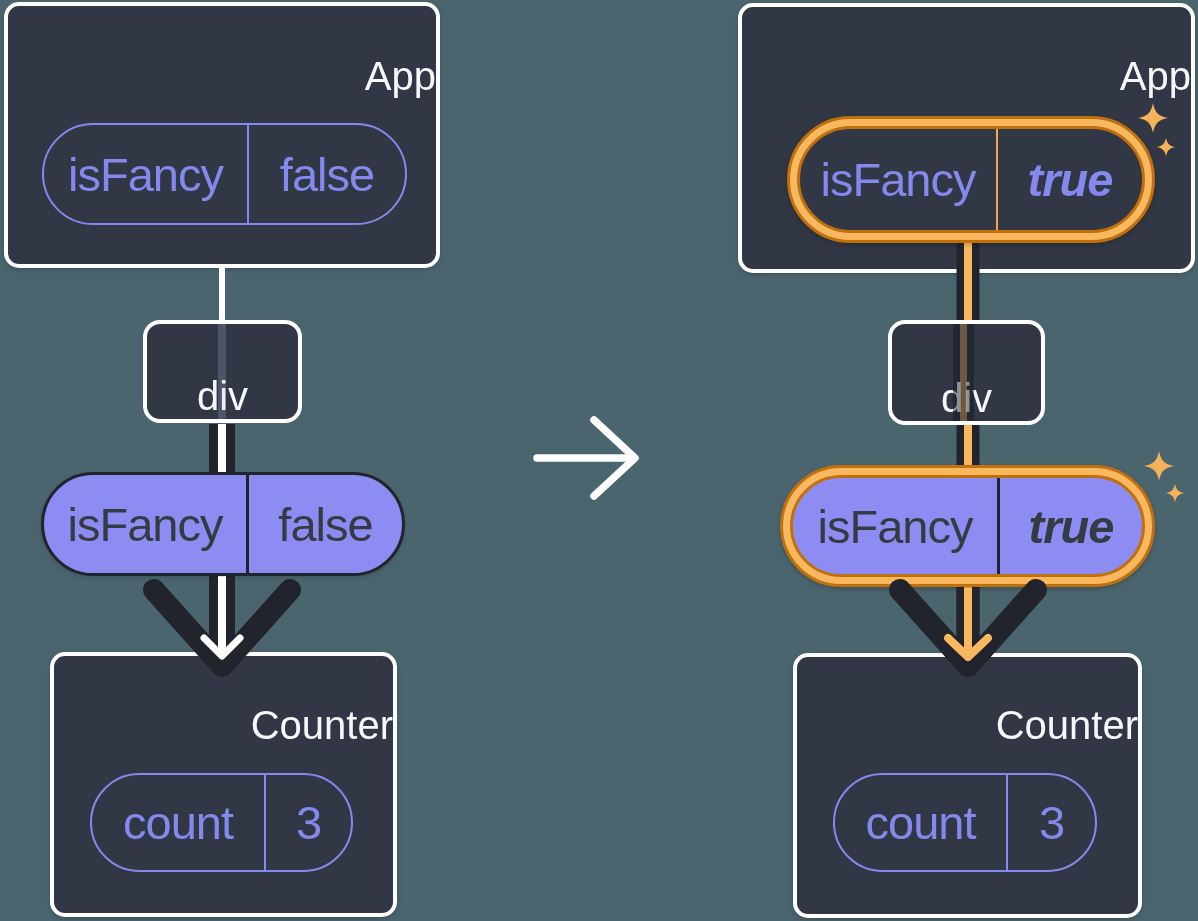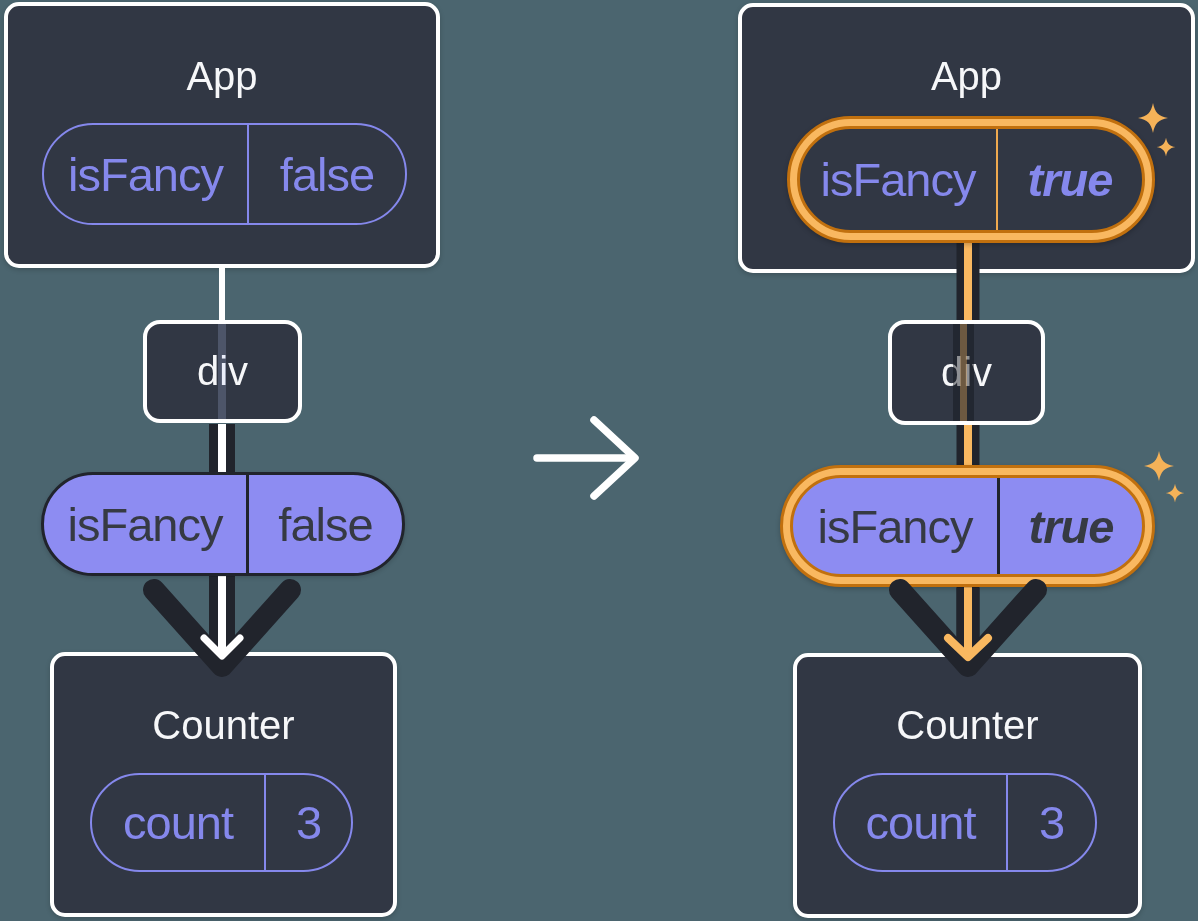--- a/index.html
+++ b/index.html
@@ -24,30 +24,30 @@
   }
   .card{
     position:absolute;box-sizing:border-box;
     background:var(--c-card);
     border:4px solid var(--c-white);
     border-radius:15px;
     z-index:1;
     box-shadow:0 2px 5px rgba(0,0,0,0.18);
   }
   .card-title{
-    position:absolute;left:0;right:0;text-align:center;
+    position:absolute;left:0;right:0;text-align:right;
     color:var(--c-title_text);font-size:40px;font-weight:500;line-height:44px;
   }
   .divcard{
     position:absolute;box-sizing:border-box;
     background:var(--c-card);
     border:4px solid var(--c-white);
     border-radius:17px;
     z-index:3;
-    display:flex;align-items:center;justify-content:center;
+    display:flex;align-items:flex-end;justify-content:center;
     color:var(--c-title_text);font-size:40px;font-weight:500;
   }
   .ghost{position:absolute;top:0;bottom:0;}
   .ghost-left{left:71px;width:8px;background:rgba(190,205,255,0.20);}
   .ghost-right{left:61px;width:21px;background:rgba(18,20,26,0.45);}
   .ghost-right-core{position:absolute;top:0;bottom:0;left:7px;width:7px;background:rgba(249,184,96,0.35);}
   .pill{
     position:absolute;box-sizing:border-box;display:flex;
     border-radius:999px;z-index:3;
     font-size:47px;letter-spacing:-1px;font-weight:500;

